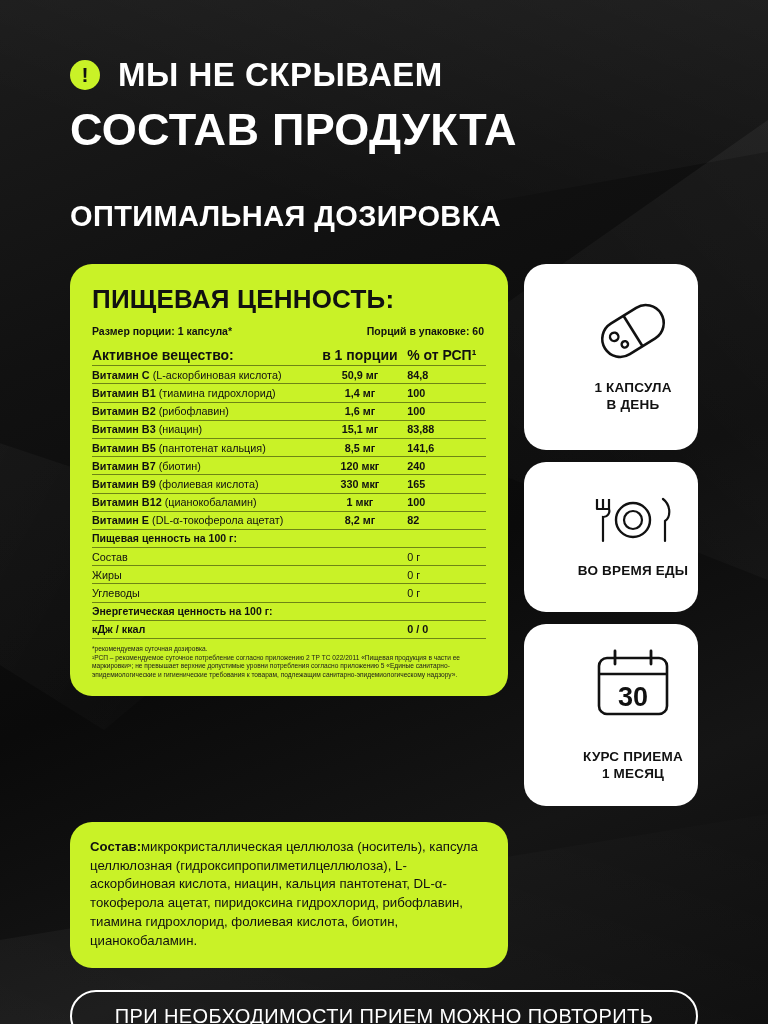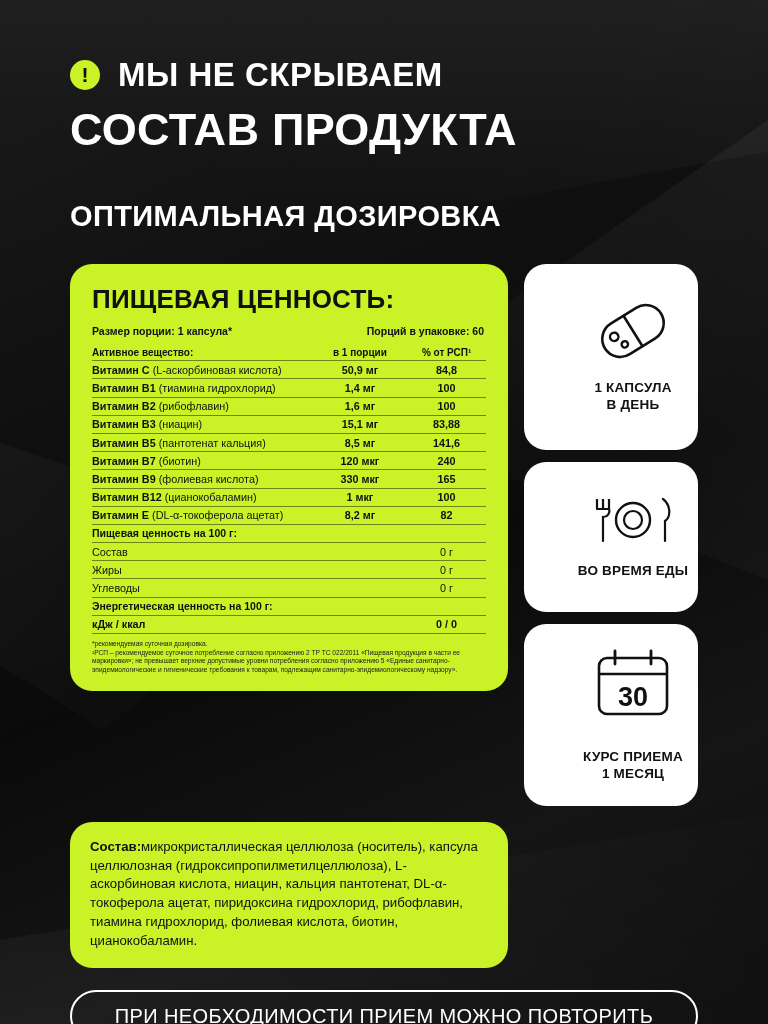--- a/index.html
+++ b/index.html
@@ -79,25 +79,25 @@
   .serving-row {
     display: flex; justify-content: space-between;
     font-size: 10.5px; font-weight: bold; margin-bottom: 7px; padding-right: 2px;
   }
   .serving-row .left { width: 58%; }
   table.nut { width: 100%; border-collapse: collapse; }
   table.nut td {
     font-size: 10.8px; padding: 2.6px 0; vertical-align: bottom;
     border-bottom: 1px solid rgba(0,0,0,0.45);
   }
-  table.nut tr.hdr td { font-weight: bold; font-size: 10px; }
+  table.nut tr.hdr td { font-weight: bold; font-size: 14px; }
   td.c-name { width: 56%; font-weight: bold; }
   td.c-name span.reg { font-weight: normal; }
   td.c-amt { width: 24%; text-align: center; font-weight: bold; }
-  td.c-pct { width: 20%; text-align: center; font-weight: bold; }
+  td.c-pct { width: 20%; text-align: left; font-weight: bold; }
   tr.section td { font-weight: bold; font-size: 10.5px; }
   tr.plain td.c-name { font-weight: normal; }
   tr.plain td.c-pct { font-weight: normal; }
   tr.kcal td { font-weight: bold; }
   tr.last td { border-bottom: 1px solid rgba(0,0,0,0.45); }
   .footnotes {
     font-size: 6.6px; line-height: 1.32; margin-top: 6px; color: #1b1b1b;
   }
 
   

